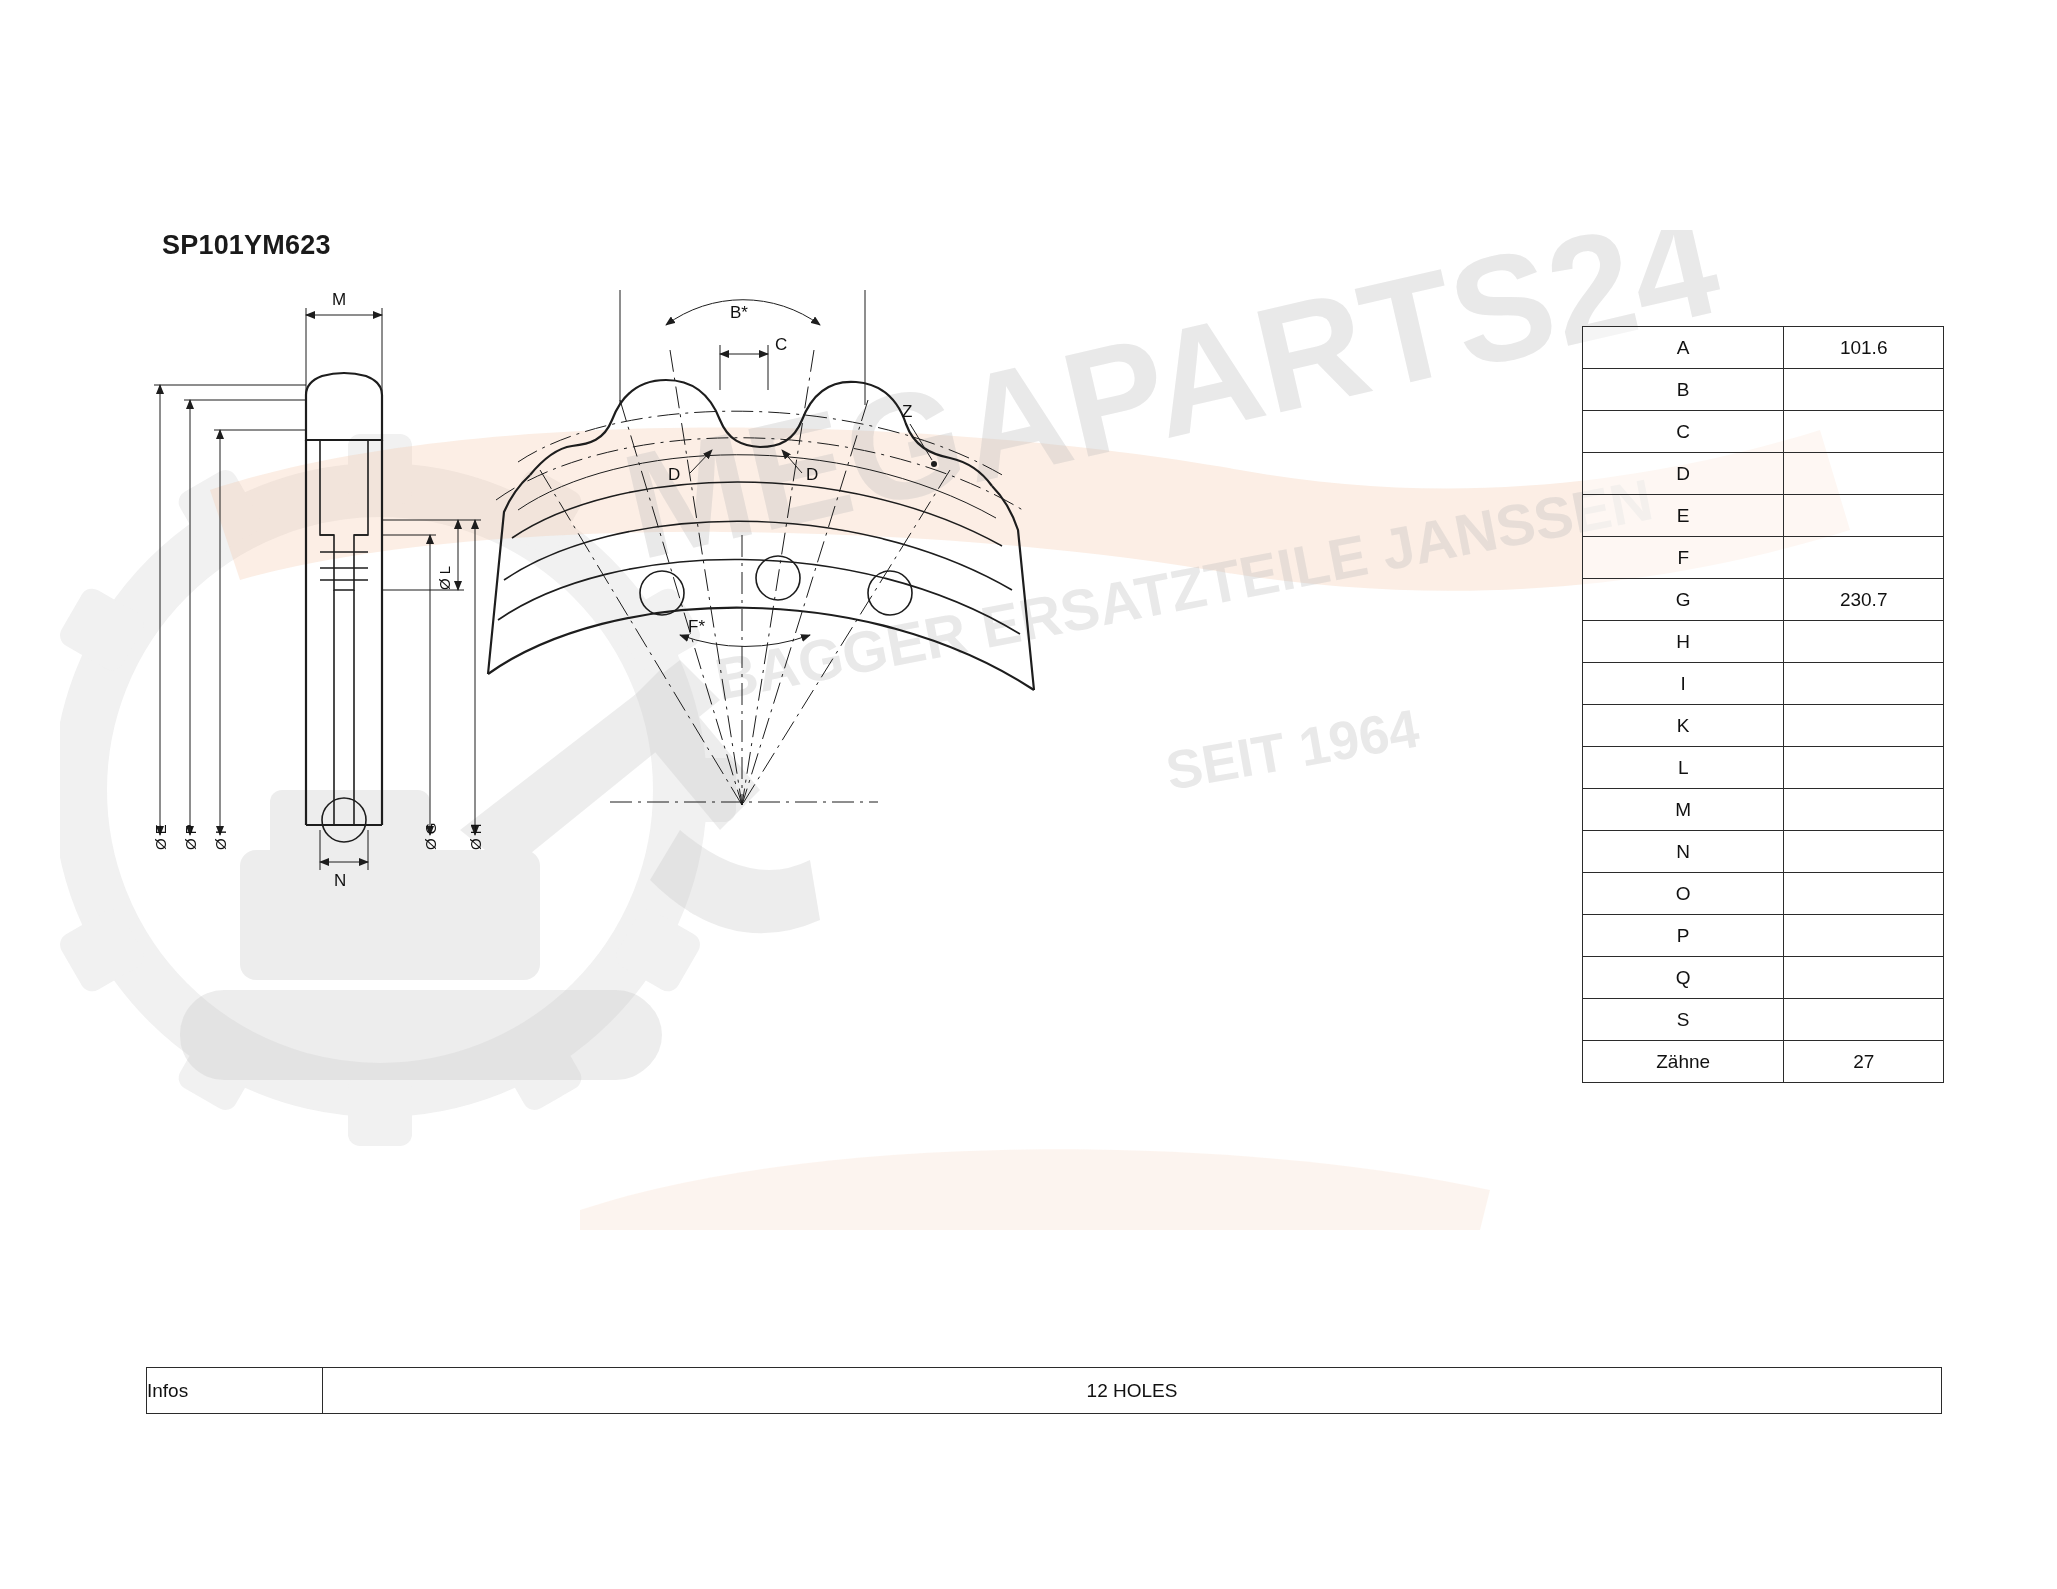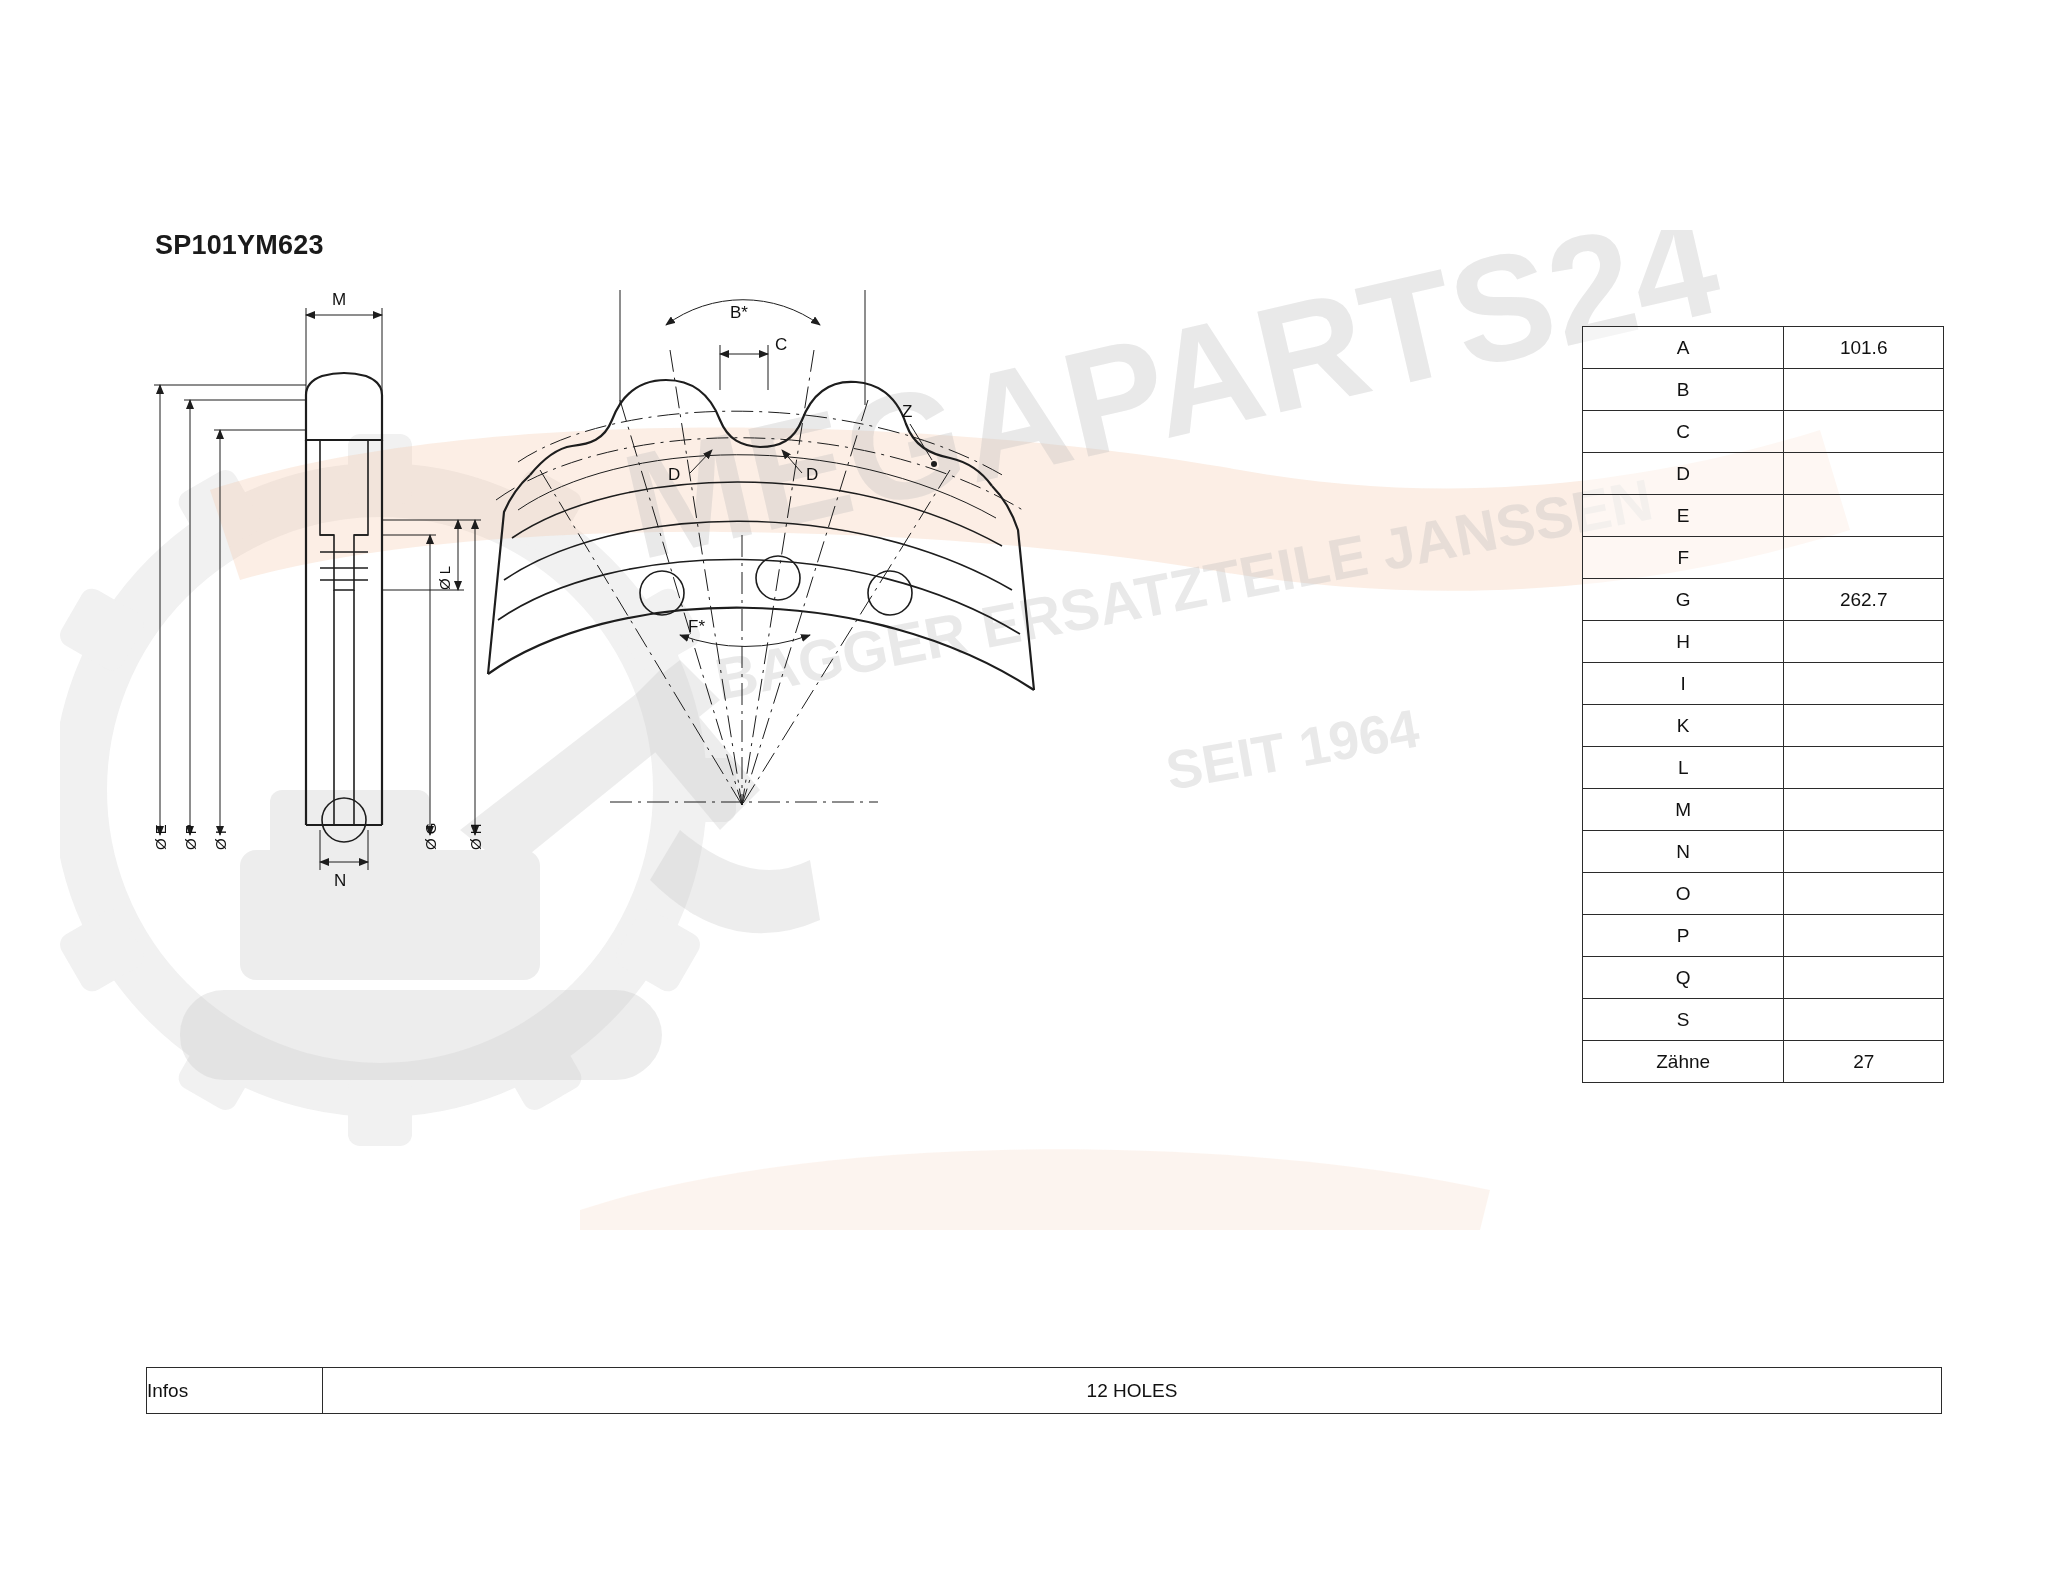--- a/index.html
+++ b/index.html
@@ -11,21 +11,21 @@
     width: 2057px;
     height: 1589px;
     position: relative;
     font-family: "Liberation Sans", sans-serif;
     overflow: hidden;
   }
 
   
   #page-title {
     position: absolute;
-    left: 155px;
+    left: 162px;
     top: 230px;
     font-size: 27px;
     font-weight: bold;
     color: #1a1a1a;
     letter-spacing: 0.2px;
   }
 
   
   #watermark {
     position: absolute;
@@ -336,21 +336,21 @@
     <tr>
         <td class="key">E</td>
         <td class="val"></td>
       </tr>
     <tr>
         <td class="key">F</td>
         <td class="val"></td>
       </tr>
     <tr>
         <td class="key">G</td>
-        <td class="val">262.7</td>
+        <td class="val">230.7</td>
       </tr>
     <tr>
         <td class="key">H</td>
         <td class="val"></td>
       </tr>
     <tr>
         <td class="key">I</td>
         <td class="val"></td>
       </tr>
     <tr>

